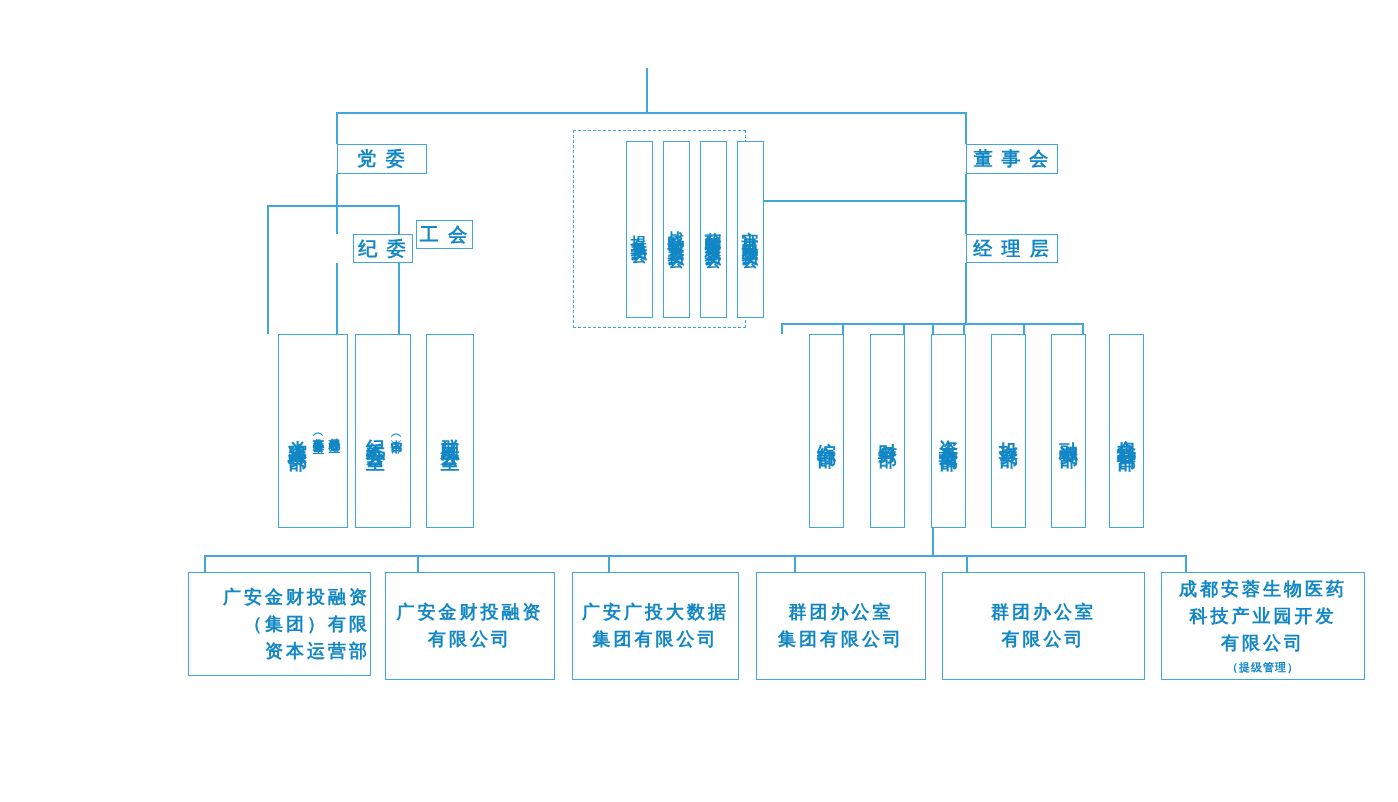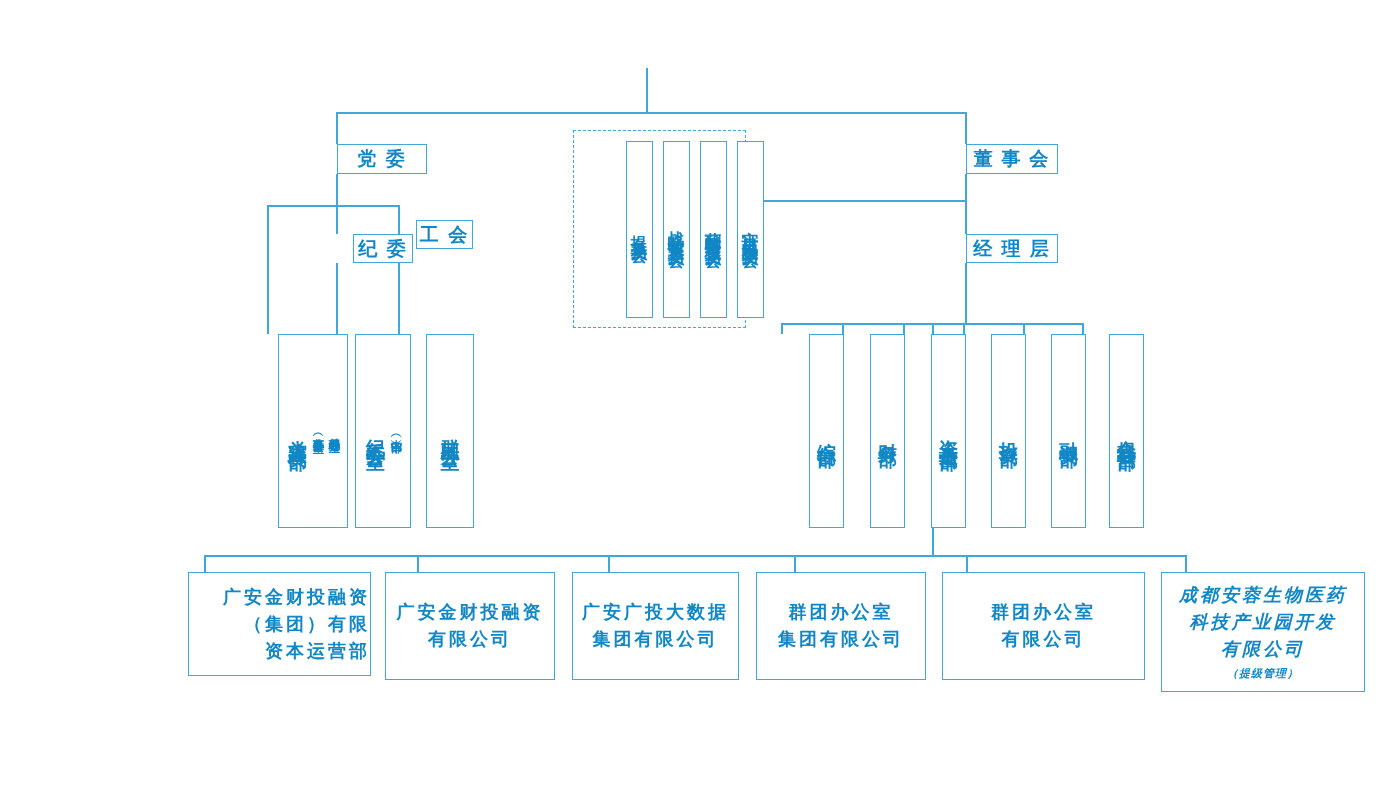--- a/index.html
+++ b/index.html
@@ -178,20 +178,20 @@
     <div class="sub-line">集团有限公司</div>
   </div>
   <div class="box sub-box" style="left:711px;top:572px;width:170px;height:108px;">
     <div class="sub-line">群团办公室</div>
     <div class="sub-line">集团有限公司</div>
   </div>
   <div class="box sub-box" style="left:897px;top:572px;width:203px;height:108px;">
     <div class="sub-line">群团办公室</div>
     <div class="sub-line">有限公司</div>
   </div>
-  <div class="box sub-box" style="left:1116px;top:572px;width:204px;height:120px;font-style:italic;">
+  <div class="box sub-box" style="left:1116px;top:572px;width:204px;height:108px;">
     <div class="sub-line">成都安蓉生物医药</div>
     <div class="sub-line">科技产业园开发</div>
     <div class="sub-line">有限公司</div>
     <div class="sub-note">（提级管理）</div>
   </div>
 
 </div>
 
 </body></html>

